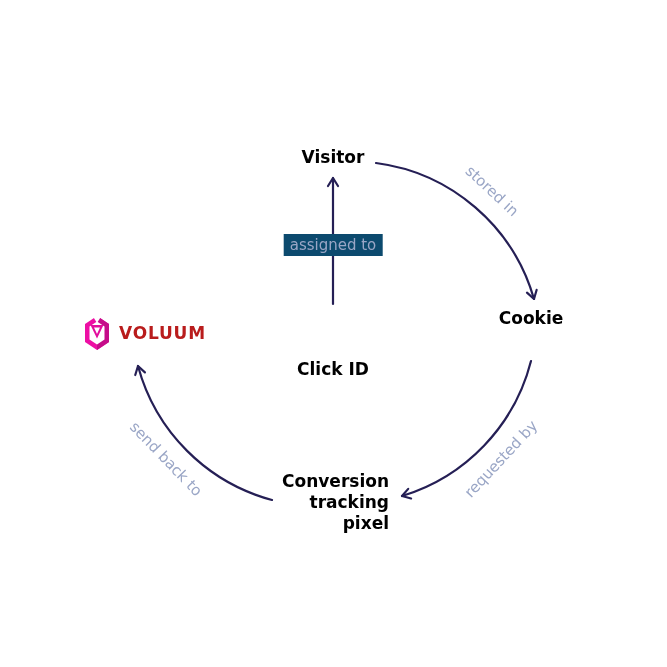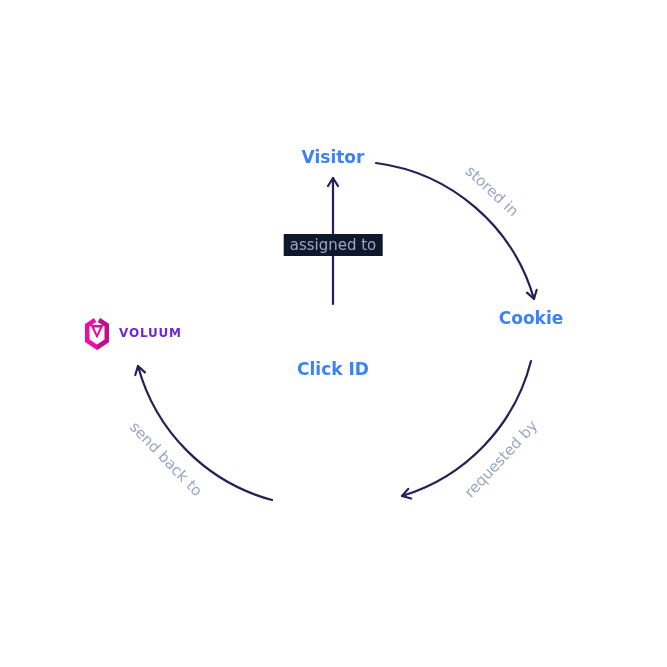--- a/index.html
+++ b/index.html
@@ -18,42 +18,42 @@
   .arrows-svg {
     position: absolute;
     left: 0;
     top: 0;
     width: 667px;
     height: 667px;
   }
   .node {
     position: absolute;
     transform: translate(-50%, -50%);
-    color: #3b82f6;
+    color: #000000;
     font-size: 17px;
     font-weight: bold;
     text-align: right;
     white-space: nowrap;
     line-height: 21px;
   }
   .node.multiline {
     white-space: normal;
     width: 112px;
   }
   .edge-label {
     position: absolute;
     color: #9aa6c6;
     font-size: 15px;
     font-weight: 400;
     white-space: nowrap;
     text-align: center;
   }
   .edge-label.horizontal {
     transform: translate(-50%, -50%);
-    background: #0f172a;
+    background: #0c4a6e;
     padding: 2px 6px;
     text-align: center;
   }
   .edge-label.rot-cw {
     transform: translate(-50%, -50%) rotate(43deg);
   }
   .edge-label.rot-ccw {
     transform: translate(-50%, -50%) rotate(-47deg);
   }
   .edge-label.rot-cw2 {
@@ -67,22 +67,22 @@
     display: flex;
     align-items: center;
     gap: 9px;
   }
   .brand-logo {
     width: 26px;
     height: 36px;
     flex: 0 0 auto;
   }
   .brand-name {
-    color: #6d28d9;
-    font-size: 12px;
+    color: #b91c1c;
+    font-size: 17px;
     font-weight: bold;
     letter-spacing: 0.8px;
     white-space: nowrap;
   }
 </style>
 </head>
 <body>
 
 <div class="canvas">
 
@@ -101,20 +101,21 @@
 
     <path d="M 272 500 A 190 190 0 0 1 138 366" fill="none" stroke="#251f55" stroke-width="2.2" stroke-linecap="round" marker-end="url(#arrowhead)"></path>
   </svg>
 
   <div class="node" style="left:333px; top:157px;">Visitor</div>
 
   <div class="node" style="left:333px; top:333px;margin-top:36px;">Click ID</div>
 
   <div class="node" style="left:531px; top:318px;">Cookie</div>
 
+  <div class="node multiline" style="left:333px; top:502px;">Conversion tracking pixel</div>
 
   <div class="brand">
     <svg class="brand-logo" viewBox="0 0 26 36">
 
       <polygon points="13,1 25,9 25,27 13,35 1,27 1,9" fill="#ed0fa4"></polygon>
 
       <polygon points="13,1 25,9 25,27 13,35" fill="#c50c89"></polygon>
 
       <polygon points="13,6.5 20.5,11.5 20.5,24.5 13,29.5 5.5,24.5 5.5,11.5" fill="#ffffff"></polygon>
 

